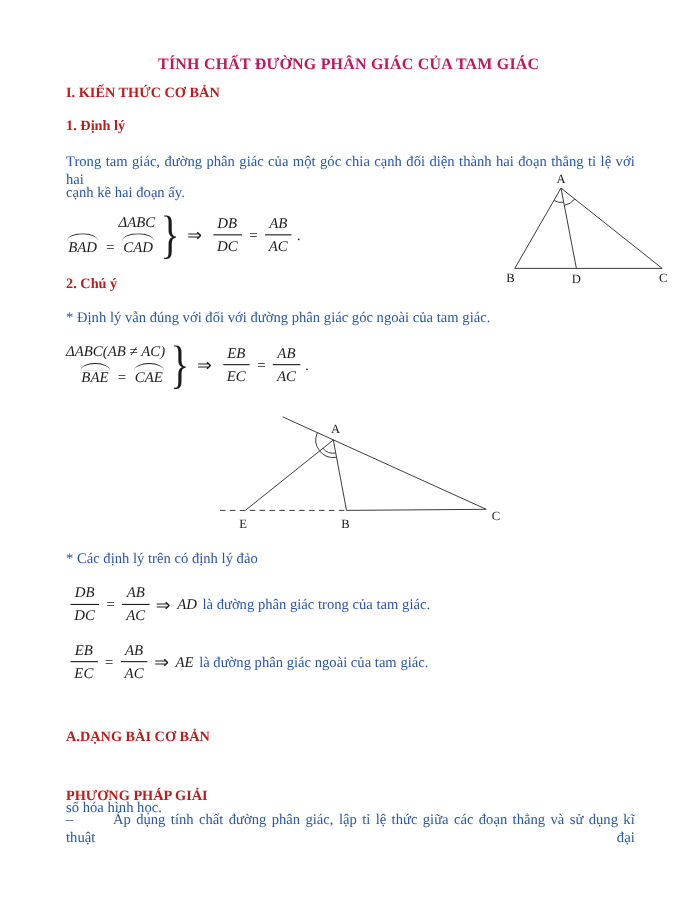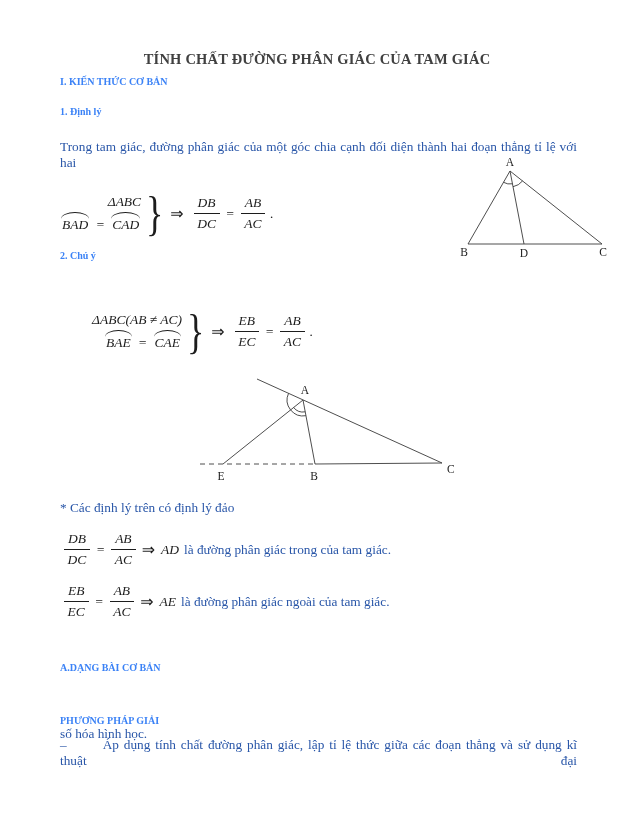--- a/index.html
+++ b/index.html
@@ -9,27 +9,27 @@
     background:#ffffff;
     font-family:"Liberation Serif", serif;
     color:#2956A8;
     overflow:hidden;
   }
   .abs{position:absolute;}
   .title{
     left:0;top:51px;width:634px;
     text-align:center;
     font-size:14.5px;font-weight:bold;
-    color:#404040;
+    color:#be185d;
     letter-spacing:.2px;
   }
   .heading{
     left:60px;
-    font-size:10px;font-weight:bold;
-    color:#3b82f6;
+    font-size:13px;font-weight:bold;
+    color:#b91c1c;
   }
   .center-heading{
     left:0;width:634px;text-align:center;
     font-size:13.5px;font-weight:bold;color:#1F3864;
   }
   .pre{white-space:pre-wrap;}
   .body-line{
     left:60px;width:517px;
     font-size:13.3px;color:#2956A8;
   }
@@ -76,20 +76,21 @@
 
 <div class="page">
 
   <div class="abs title">TÍNH CHẤT ĐƯỜNG PHÂN GIÁC CỦA TAM GIÁC</div>
 
   <div class="abs heading" style="top:76px;">I. KIẾN THỨC CƠ BẢN</div>
 
   <div class="abs heading" style="top:106px;">1. Định lý</div>
 
   <div class="abs body-line justify-full" style="top:139px;">Trong tam giác, đường phân giác của một góc chia cạnh đối diện thành hai đoạn thẳng tỉ lệ với hai</div>
+  <div class="abs body-line" style="top:167px;">cạnh kề hai đoạn ấy.</div>
 
   <div class="abs math-row" style="top:192px;">
     <div class="mstack">
       <span class="mline">ΔABC</span>
       <span class="mline">
         <span class="arc">BAD</span>
         <span class="meq">=</span>
         <span class="arc">CAD</span>
       </span>
     </div>
@@ -117,22 +118,23 @@
       <path d="M58 31.7 A16 16 0 0 0 67.6 25.9"></path>
     </g>
     <text x="55" y="11" text-anchor="middle">A</text>
     <text x="9" y="101" text-anchor="middle">B</text>
     <text x="69" y="102" text-anchor="middle">D</text>
     <text x="148" y="101" text-anchor="middle">C</text>
   </svg>
 
   <div class="abs heading" style="top:250px;">2. Chú ý</div>
 
-
-  <div class="abs math-row" style="top:310px;margin-left:32px;">
+  <div class="abs body-line" style="top:281px;width:540px;">* Định lý vẫn đúng với đối với đường phân giác góc ngoài của tam giác.</div>
+
+  <div class="abs math-row" style="top:310px;">
     <div class="mstack">
       <span class="mline">ΔABC(AB ≠ AC)</span>
       <span class="mline">
         <span class="arc">BAE</span>
         <span class="meq">=</span>
         <span class="arc">CAE</span>
       </span>
     </div>
     <span class="brace">}</span>
     <span class="imply">⇒</span>

